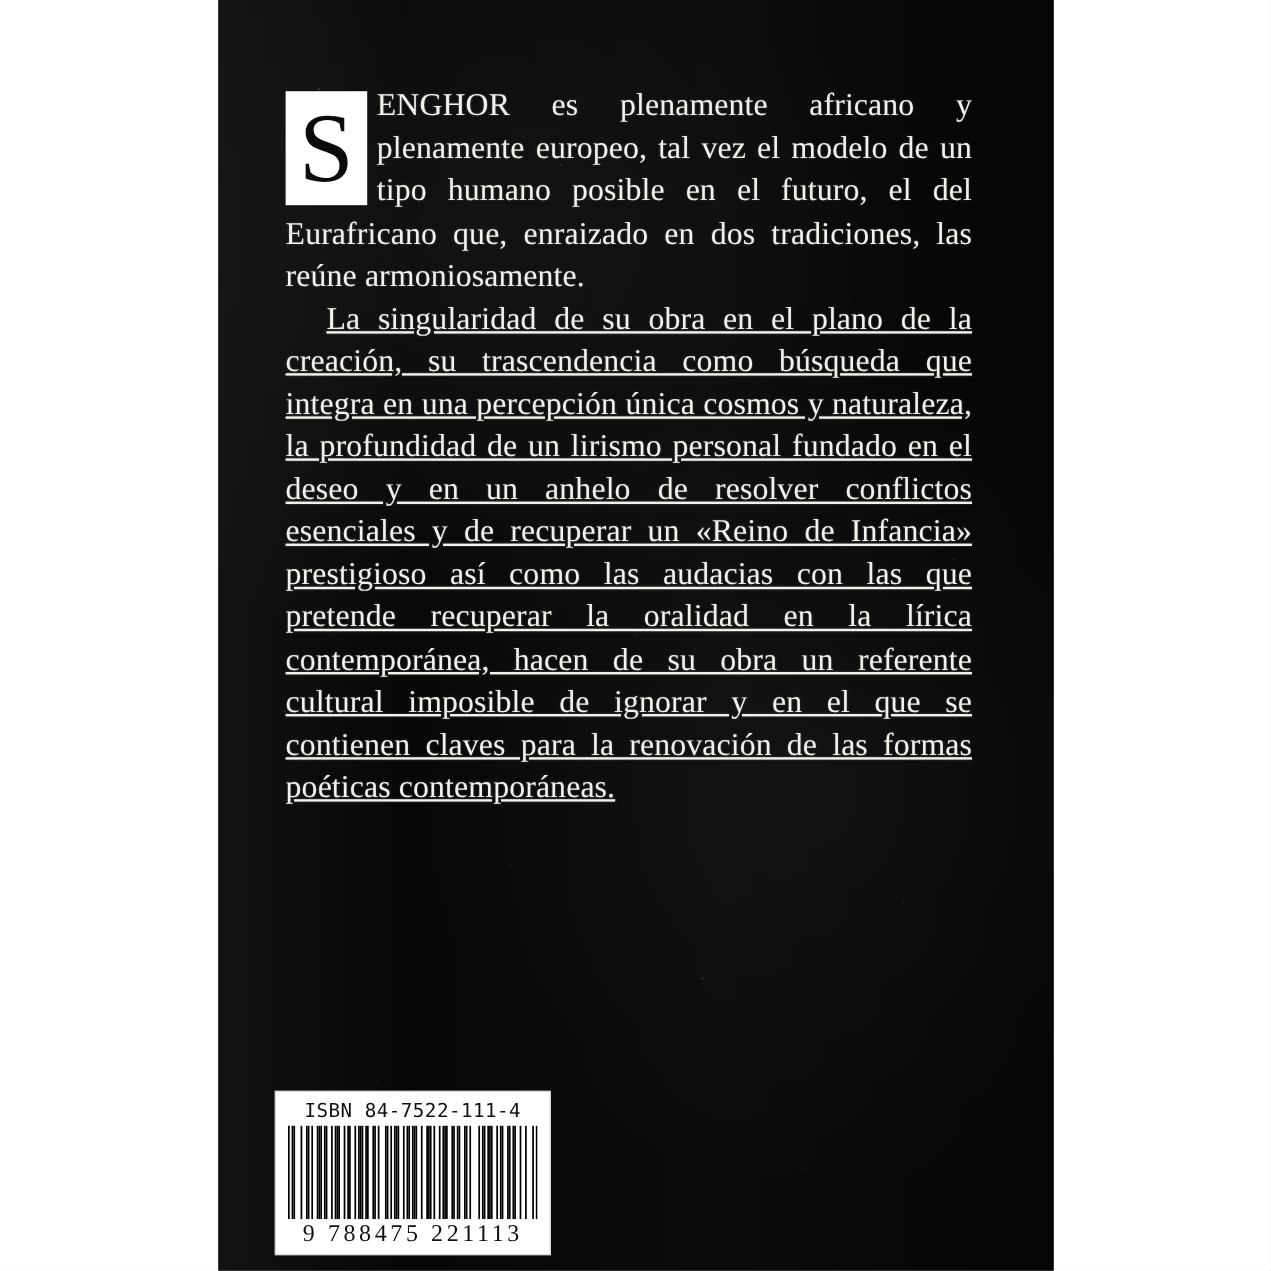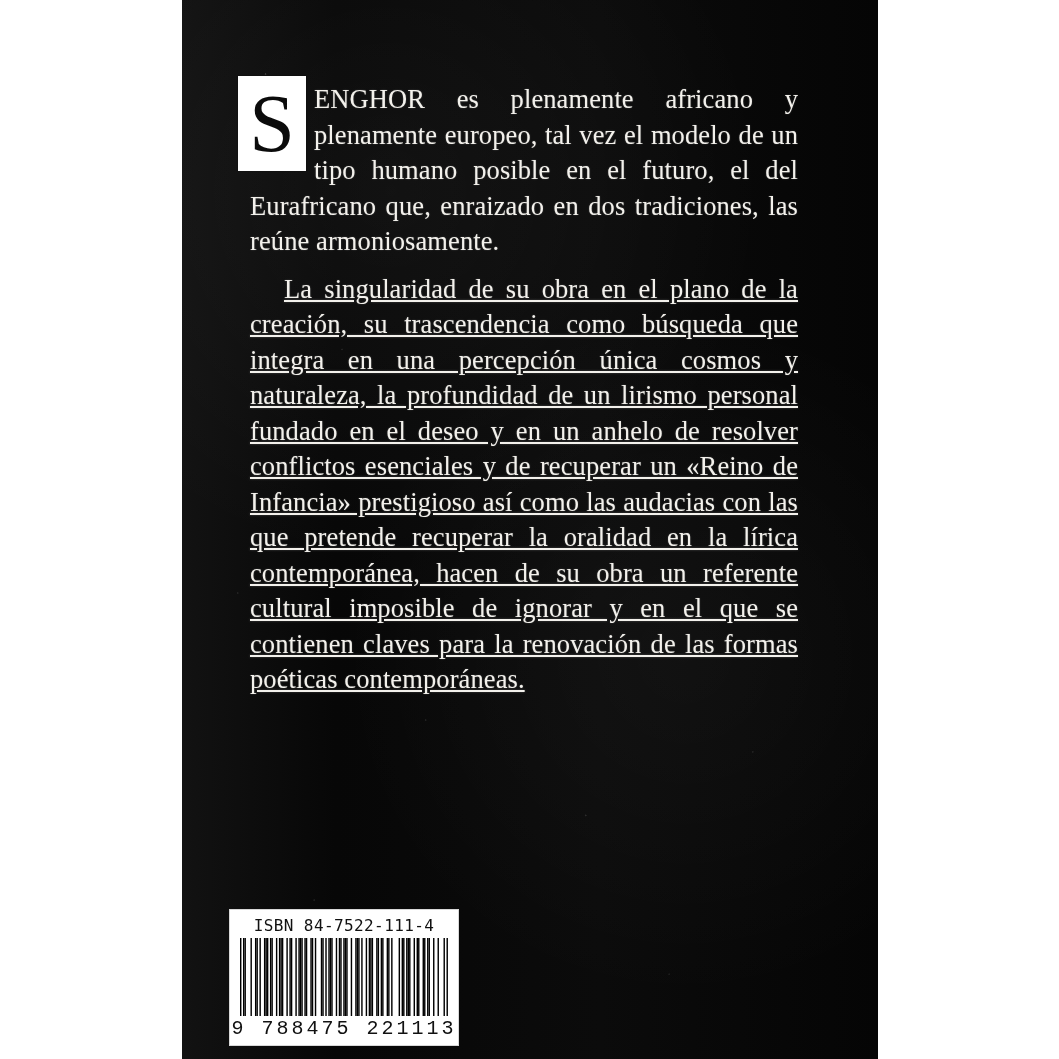--- a/index.html
+++ b/index.html
@@ -83,21 +83,21 @@
     font-family: "Liberation Serif", serif;
     font-size: 82px;
     line-height: 96px;
     text-align: center;
     margin: 6px 8px 0 0;
     text-shadow: none;
     box-shadow: 0 0 1px rgba(0,0,0,0.4);
   }
 
   #blurb p {
-    margin: 12px;
+    margin: 0;
   }
   #blurb p.indent {
     text-indent: 34px;
     text-decoration: underline;
   }
   #blurb p.first {
     text-indent: 0;
   }
 
   
@@ -117,21 +117,21 @@
     text-align: center;
     padding: 6px 0 3px 0;
     letter-spacing: 0.4px;
   }
   #bars {
     height: 78px;
     margin: 0 10px;
     display: block;
   }
   #ean-digits {
-    font-family: Liberation Mono, monospace;
+    font-family: Liberation Serif, serif;
     font-size: 20px;
     color: #111;
     text-align: center;
     padding: 1px 0 5px 0;
     letter-spacing: 3px;
   }
 </style>
 </head>
 <body>
 

